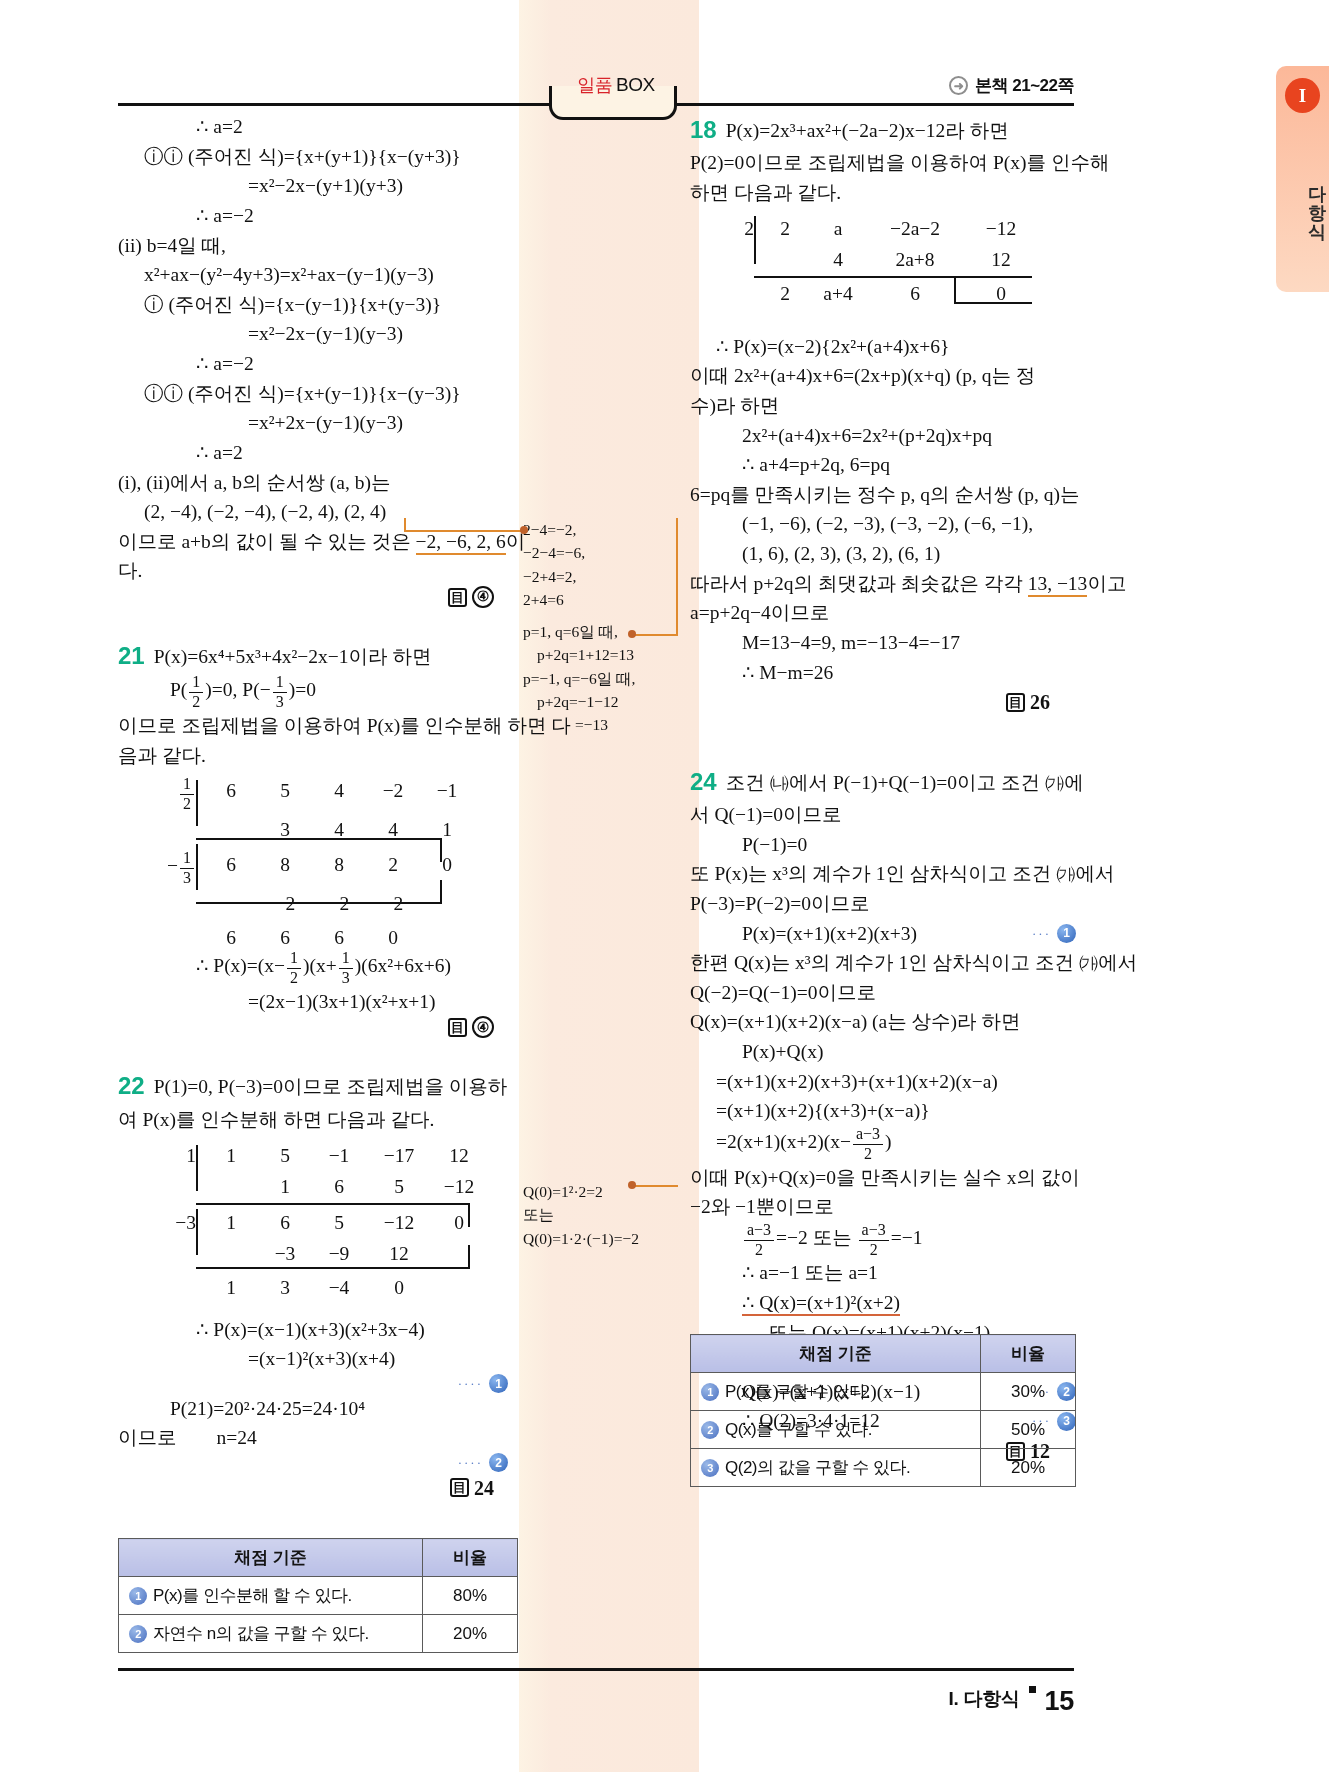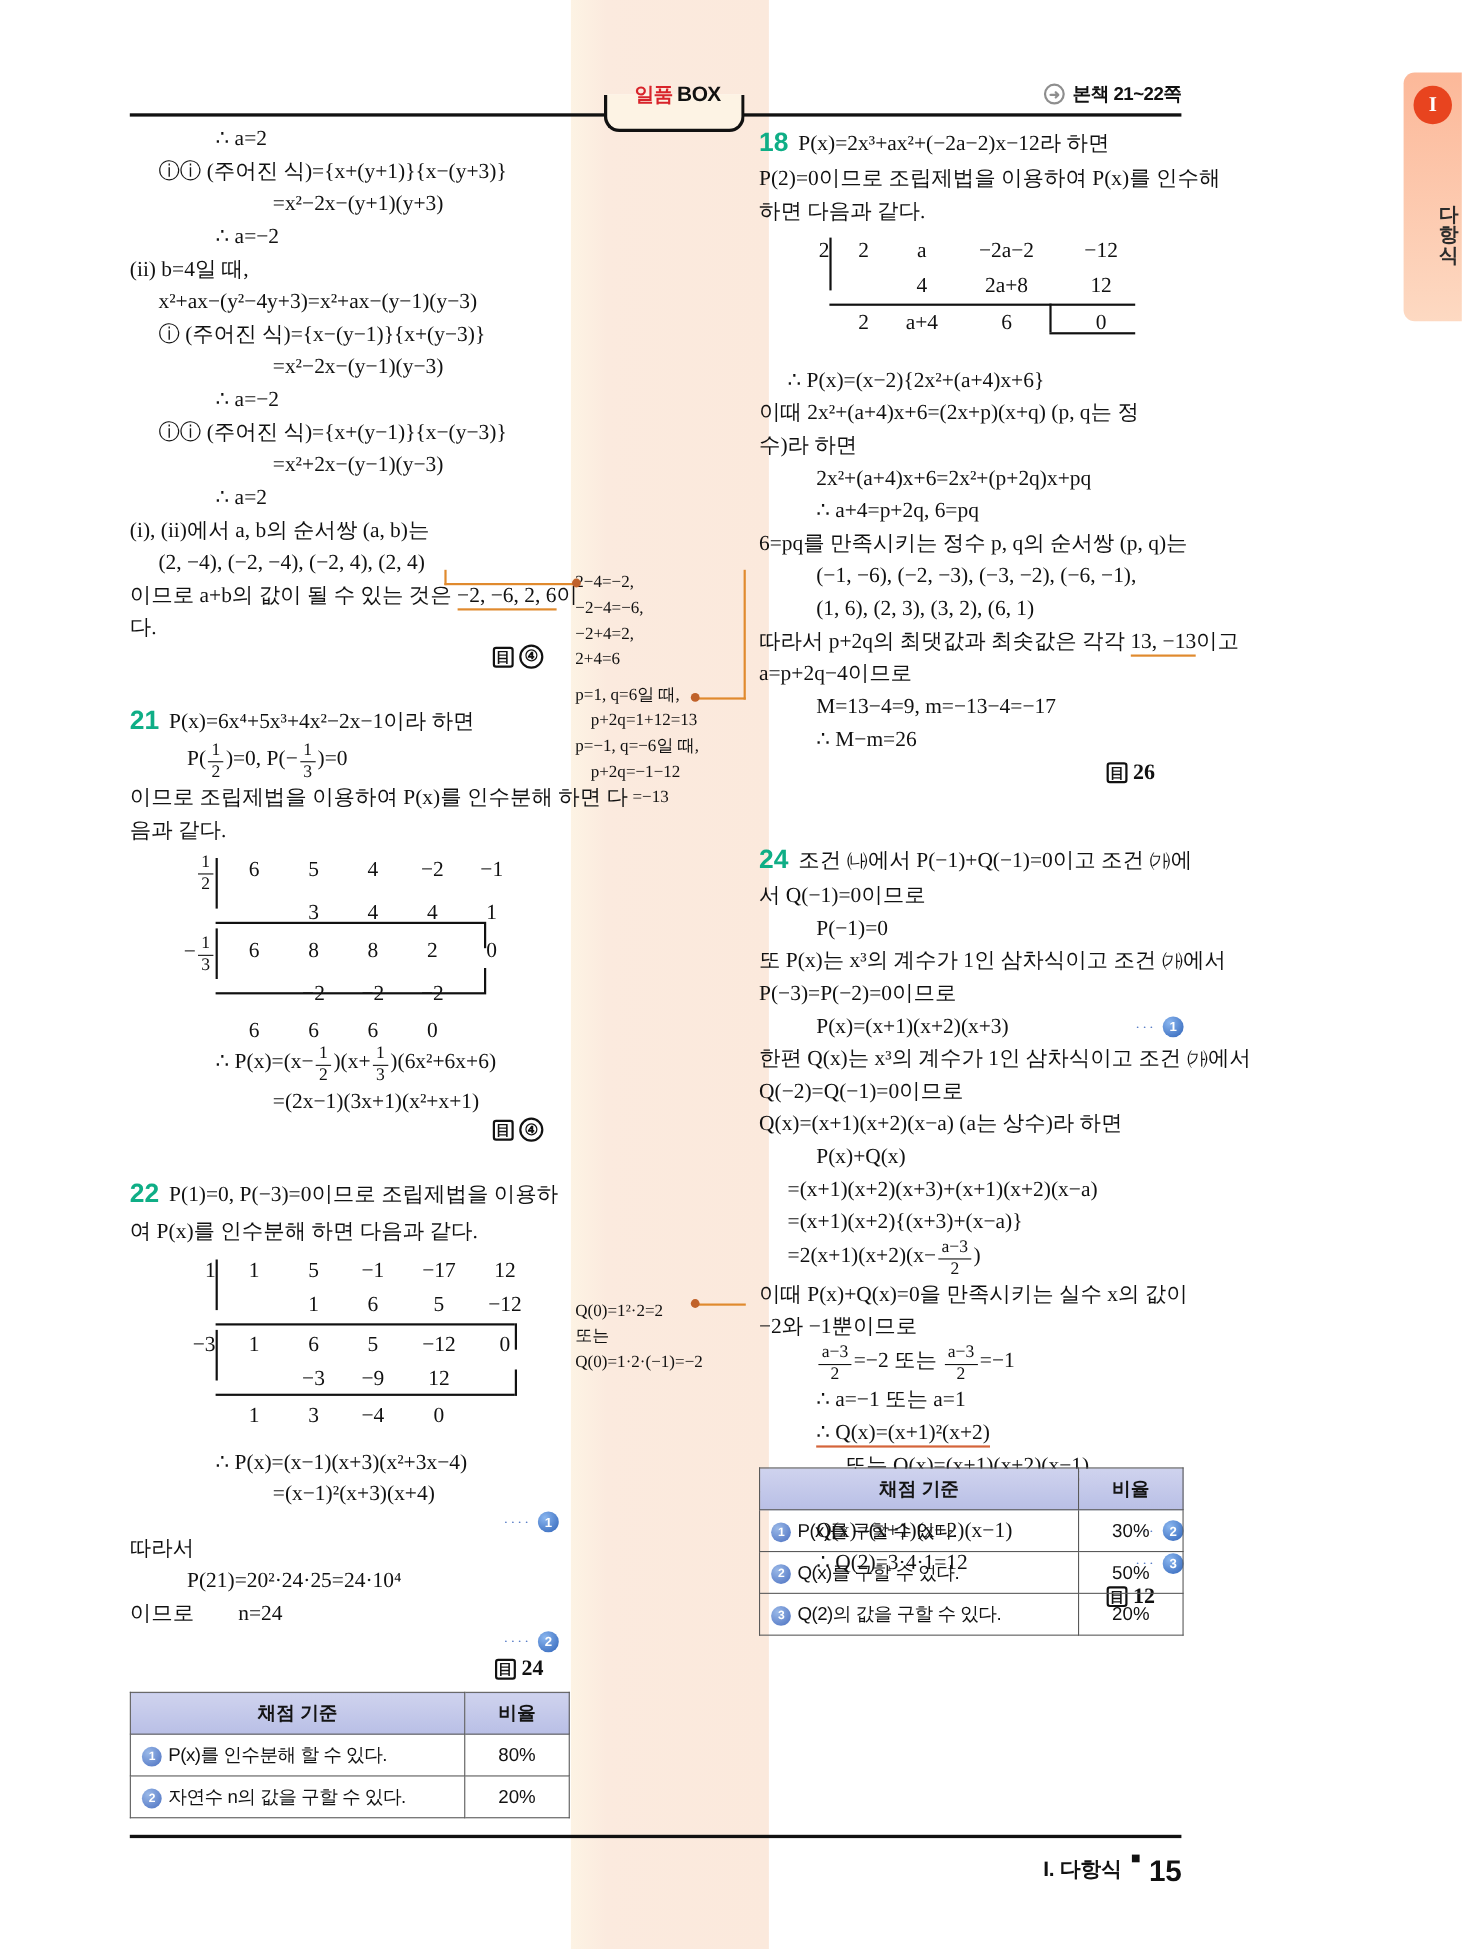--- a/index.html
+++ b/index.html
@@ -29,22 +29,22 @@
   .tab-notch{
     position:absolute;left:549px;top:86px;width:128px;height:34px;
     border:3px solid #111;border-top:none;border-radius:0 0 14px 14px;
     background:#fdf3e4;box-sizing:border-box;
   }
   .tab-notch-fill{
     position:absolute;left:552px;top:86px;width:122px;height:20px;background:#fff;
   }
   .tab-label{
     position:absolute;left:556px;top:72px;width:120px;height:26px;
-    display:flex;align-items:flex-end;justify-content:center;gap:4px;
-    font-family:"Liberation Sans",sans-serif;font-weight:bold;font-size:17px;
+    display:flex;align-items:center;justify-content:center;gap:4px;
+    font-family:"Liberation Sans",sans-serif;font-weight:normal;font-size:17px;
     letter-spacing:-.5px;
   }
   .tab-label .kr{color:#d8232a;}
   .tab-label .en{color:#111;font-size:19px;}
 
   .ref{
     position:absolute;right:255px;top:74px;
     display:flex;align-items:center;gap:7px;
     font-family:"Liberation Sans",sans-serif;font-weight:bold;font-size:17px;
     color:#111;letter-spacing:-.5px;white-space:nowrap;
@@ -387,21 +387,20 @@
       </div>
 
       <div class="ln ind3">∴ P(x)=(x−1)(x+3)(x²+3x−4)</div>
       <div class="ln ind5">
         <span>=(x−1)²(x+3)(x+4)</span>
       </div>
       <div class="stepmark">
         <span class="dots">····</span>
         <span class="bullet">1</span>
       </div>
-      <div class="ln">따라서</div>
       <div class="ln ind2">P(21)=20²·24·25=24·10⁴</div>
       <div class="ln"><span>이므로</span><span style="padding-left:40px;margin-top:40px;">n=24</span></div>
       <div class="stepmark">
         <span class="dots">····</span>
         <span class="bullet">2</span>
       </div>
       <div class="ansrow">
         <span class="ansbox"></span>
         <span class="ansplain">24</span>
       </div>

